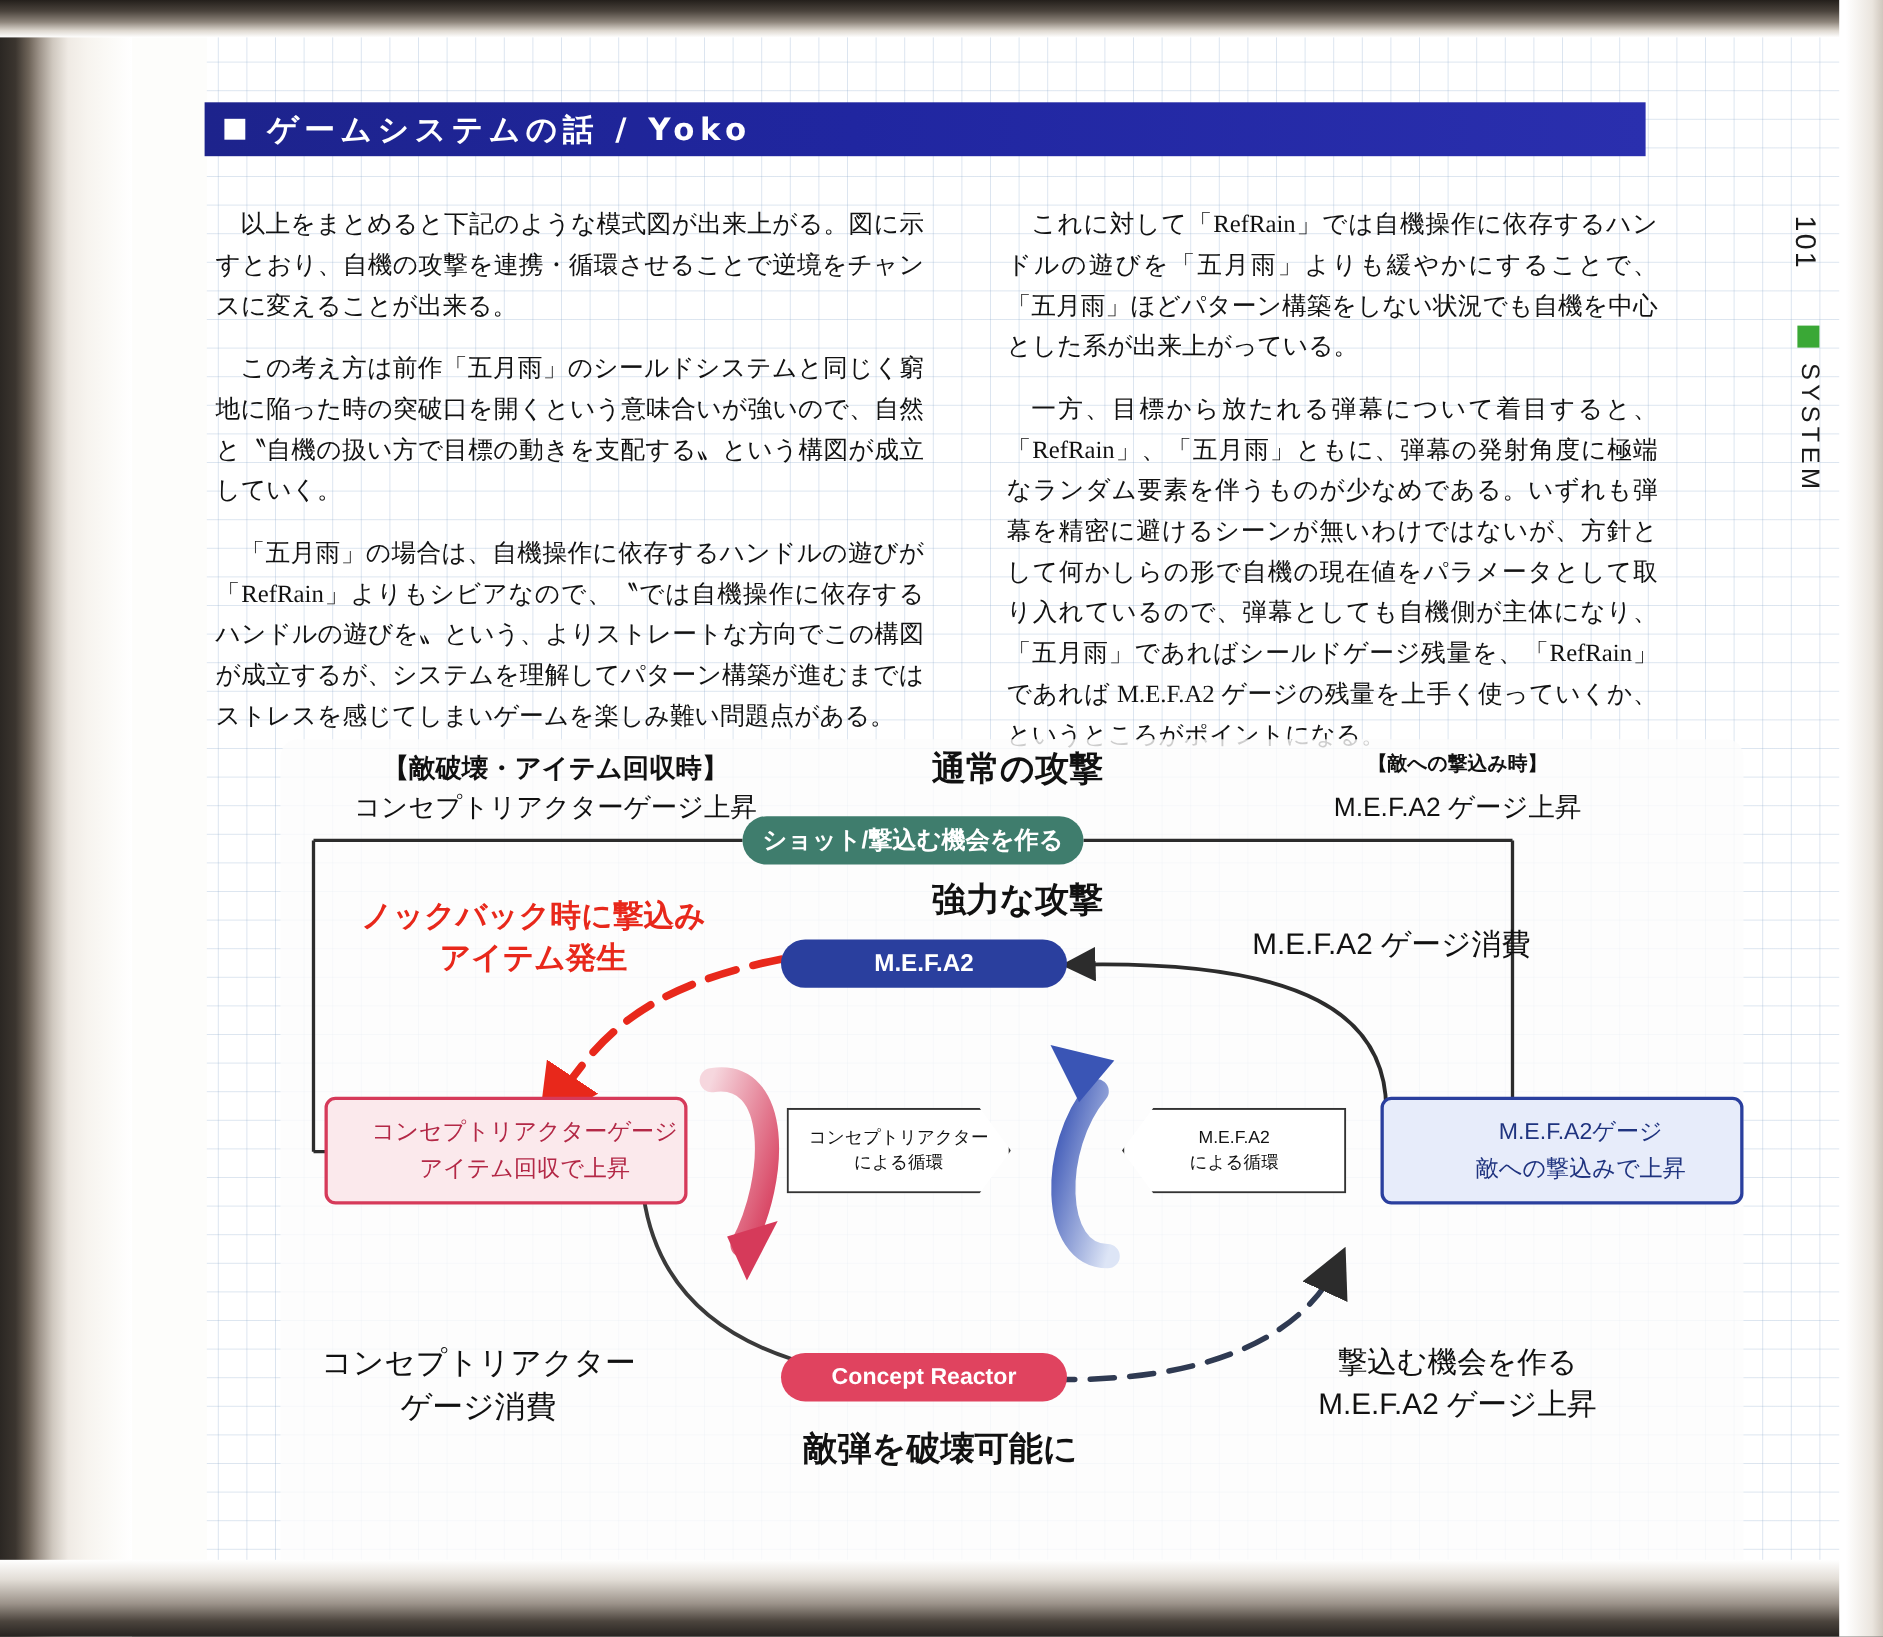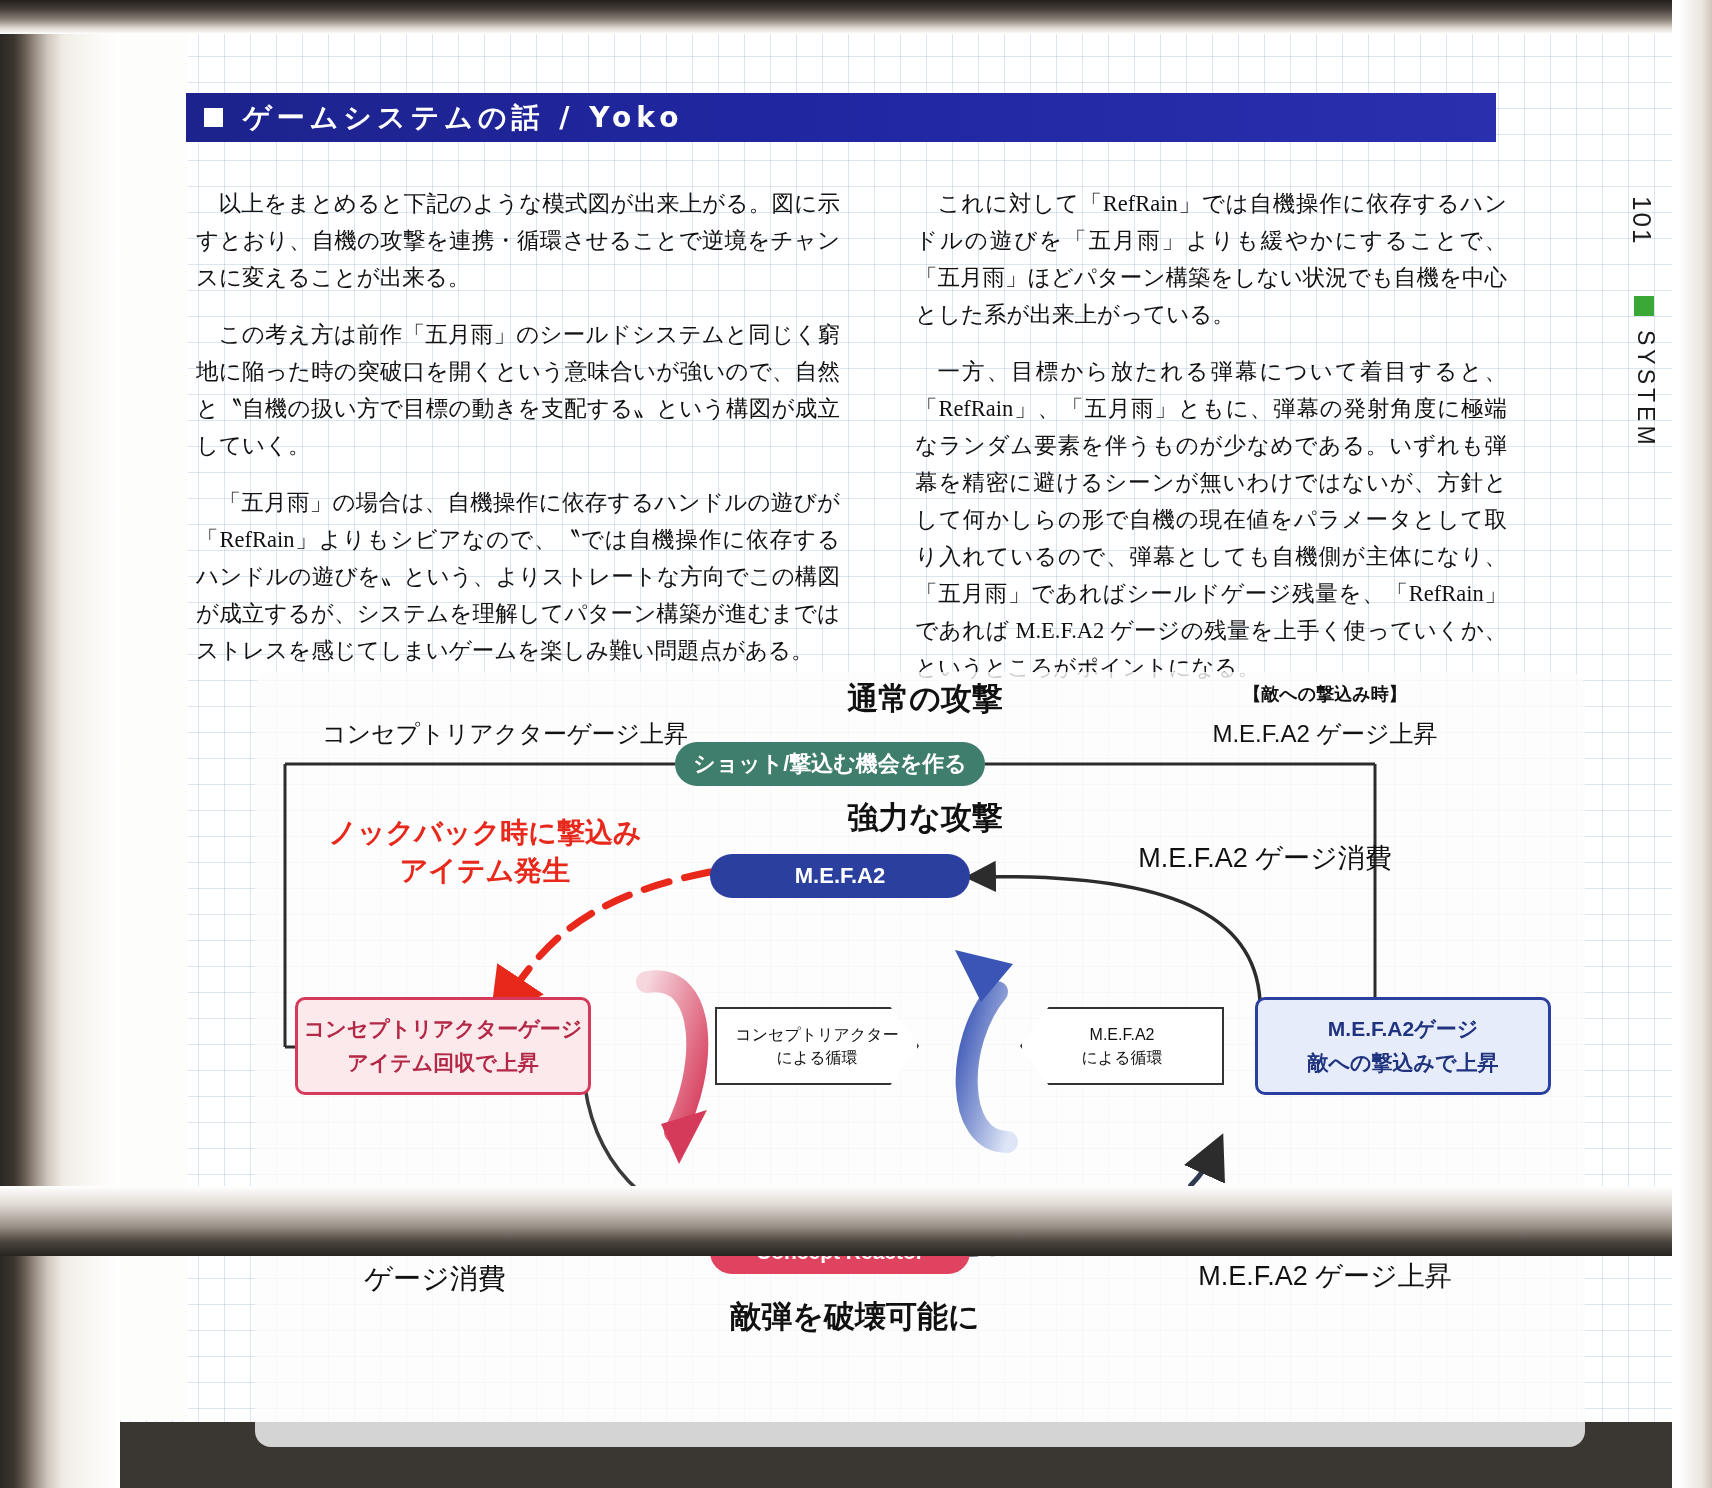--- a/index.html
+++ b/index.html
@@ -9,21 +9,21 @@
   }
   body {
     width: 1712px;
     height: 1488px;
     overflow: hidden;
     font-family: "Liberation Sans", sans-serif;
   }
   #page {
     position: relative;
     width: 1712px;
-    height: 1256px;
+    height: 1488px;
     background: #ffffff;
   }
 
   
   .binding-left {
     position: absolute;
     left: 0; top: 0;
     width: 120px; height: 1488px;
     background: linear-gradient(to right,
        #2b2723 0px, #3b352f 14px, #6d6358 26px, #9e948a 36px,
@@ -197,23 +197,24 @@
     white-space: nowrap;
   }
   .node-box {
     position: absolute;
     display: flex;
     flex-direction: column;
     align-items: center;
     justify-content: center;
     border-radius: 10px;
     font-family: "Liberation Sans", sans-serif;
-    font-weight: bold;
+    font-weight: normal;
     text-align: center;
     line-height: 34px;
+    padding-left: 34px;
   }
   .chevron {
     position: absolute;
     font-family: "Liberation Sans", sans-serif;
     font-size: 16px;
     line-height: 23px;
     text-align: center;
     color: #111;
     display: flex;
     flex-direction: column;
@@ -303,20 +304,21 @@
 
       <path d="M700,582 C840,585 930,545 962,475" stroke="#2f3a52" stroke-width="5" fill="none" stroke-dasharray="22 14" stroke-linecap="round" marker-end="url(#arrBlack)"></path>
 
       <path d="M392,310 C455,300 452,400 420,460" stroke="url(#gradPink)" stroke-width="22" fill="none" stroke-linecap="round"></path>
       <path d="M406,452 L452,438 L424,492 z" fill="#d63a5a"></path>
 
       <path d="M752,470 C700,470 700,370 742,320" stroke="url(#gradBlue)" stroke-width="22" fill="none" stroke-linecap="round"></path>
       <path d="M726,330 L700,278 L758,292 z" fill="#3a55b5"></path>
     </svg>
 
+    <div class="dg-label" style="left:60px; top:10px; width:380px; font-size:24px; font-weight:bold;">【敵破壊・アイテム回収時】</div>
     <div class="dg-label" style="left:40px; top:46px; width:420px; font-size:24px;">コンセプトリアクターゲージ上昇</div>
 
     <div class="dg-label" style="left:500px; top:6px; width:340px; font-size:31px; font-weight:bold;">通常の攻撃</div>
 
     <div class="dg-label" style="left:860px; top:10px; width:420px; font-size:18px; font-weight:bold;">【敵への撃込み時】</div>
     <div class="dg-label" style="left:860px; top:46px; width:420px; font-size:24px;">M.E.F.A2 ゲージ上昇</div>
 
     <div class="pill" style="left:420px; top:70px; width:310px; height:44px; background:#3f7d6d; font-size:22px;">ショット/撃込む機会を作る</div>
 
     <div class="dg-label" style="left:500px; top:125px; width:340px; font-size:31px; font-weight:bold;">強力な攻撃</div>

